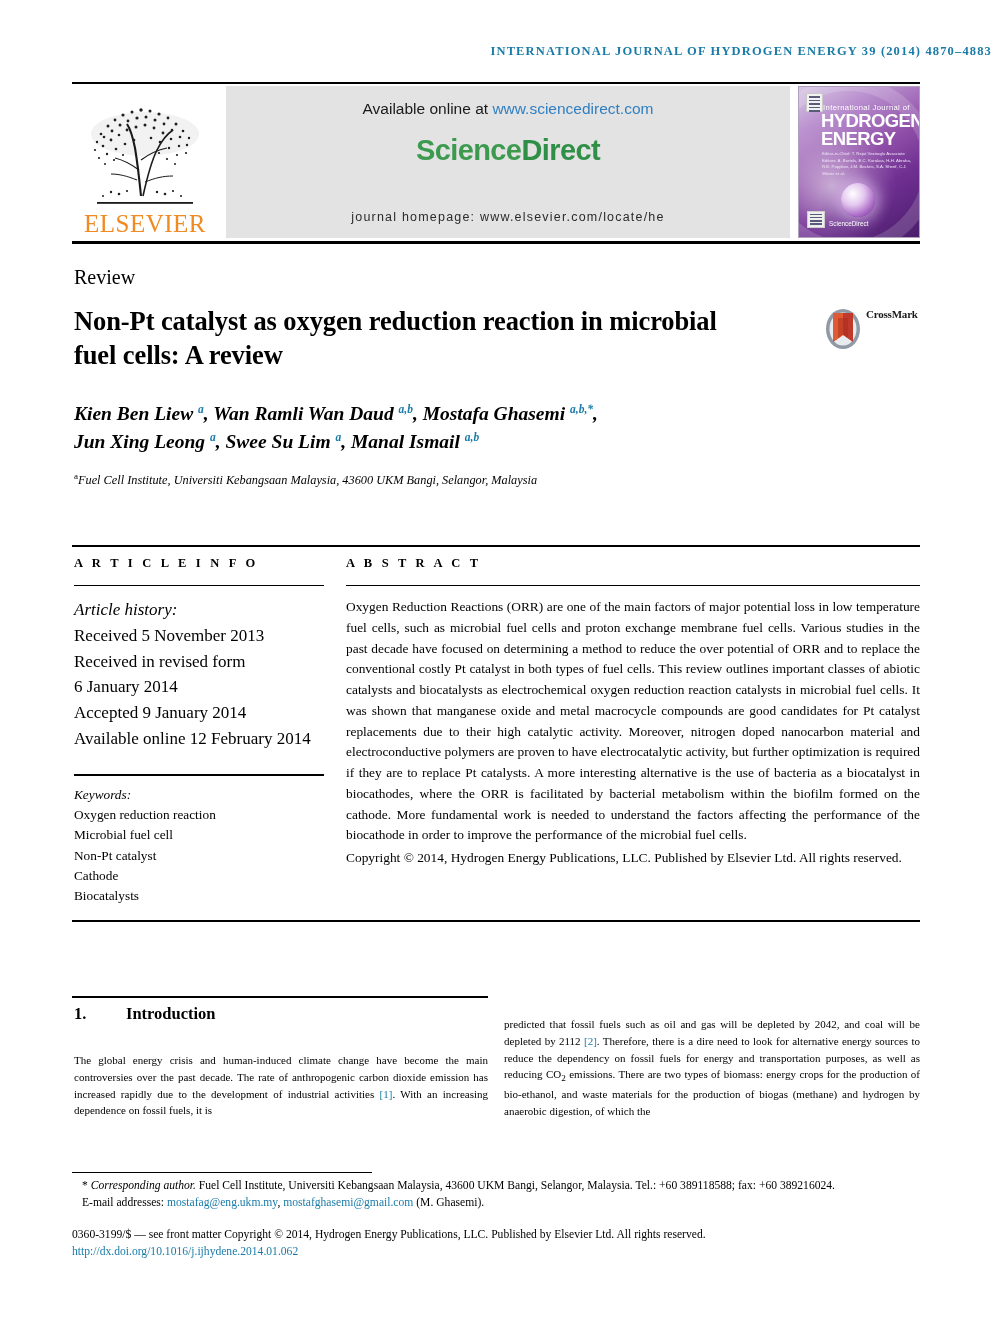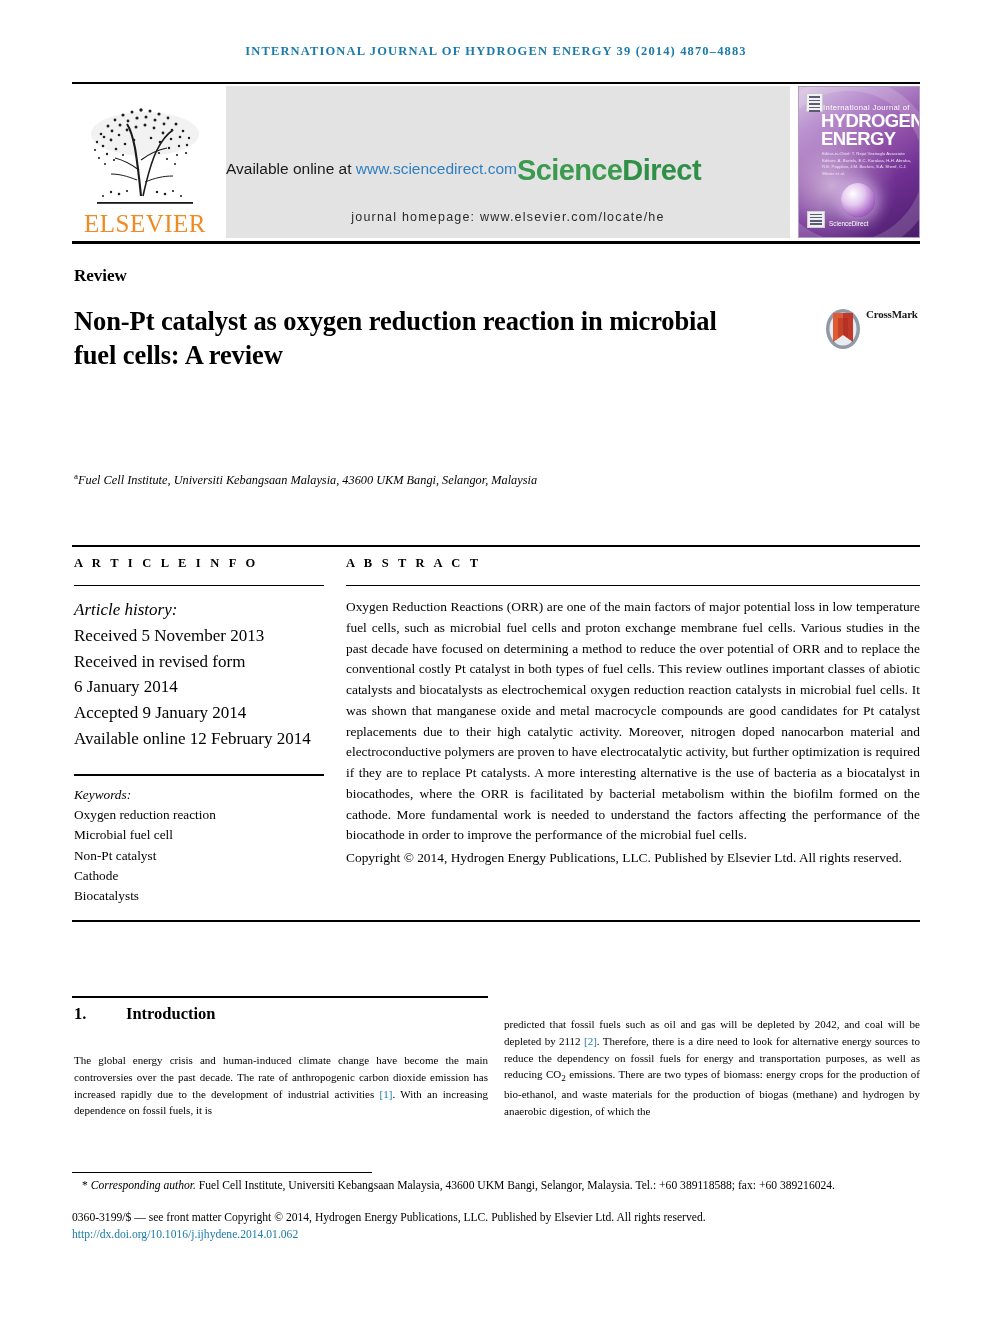--- a/index.html
+++ b/index.html
@@ -20,21 +20,21 @@
     left: 0; top: 0;
     width: 992px;
     height: 1323px;
   }
 
   
   .running-head {
     position: absolute;
     left: 0; top: 44px;
     width: 992px;
-    text-align: center;
+    text-align: right;
     font-family: "Liberation Serif", serif;
     font-size: 12.5px;
     letter-spacing: 1.15px;
     color: #1a7ba8;
     font-variant: small-caps;
     font-weight: 600;
     white-space: nowrap;
   }
 
   
@@ -81,21 +81,21 @@
     margin-top: 1px;
   }
 
   .sd-banner {
     flex: 1 1 auto;
     background: #e3e3e3;
     margin-left: 8px;
     margin-right: 8px;
     position: relative;
     display: flex;
-    flex-direction: row;
+    flex-direction: column;
     align-items: center;
   }
   .sd-available {
     margin-top: 14px;
     font-family: "Liberation Sans", sans-serif;
     font-size: 15.5px;
     color: #1a1a1a;
     white-space: nowrap;
   }
   .sd-available .sd-link { color: #2f7fc1; }
@@ -185,22 +185,22 @@
   .cover-bot .cb-mark i { display:block; height:1.6px; background:#5a5a7a; margin:1.6px 2px 0 2px; }
   .cover-bot .cb-sd {
     font-family:"Liberation Sans", sans-serif;
     font-size:6.4px; color:#ffffff; padding-bottom:1px;
   }
 
   
   .article-type {
     position: absolute;
     left: 74px; top: 266px;
-    font-size: 17px;
-    font-weight: bold;
+    font-size: 20px;
+    font-weight: normal;
     font-family: "Liberation Serif", serif;
   }
   .title {
     position: absolute;
     left: 74px; top: 304px;
     width: 690px;
     font-size: 26.5px;
     font-weight: bold;
     line-height: 1.30;
     font-family: "Liberation Serif", serif;
@@ -491,20 +491,24 @@
         <ellipse cx="19" cy="21" rx="17" ry="20" fill="#8f9aa6"></ellipse>
         <ellipse cx="19" cy="21" rx="13.5" ry="16.5" fill="#e9ecef"></ellipse>
         <path d="M9 5 L29 5 L29 34 L19 27 L9 34 Z" fill="#c0392b"></path>
         <path d="M9 5 L19 5 L19 27 L9 34 Z" fill="#e05a33"></path>
         <path d="M14 10 L24 10 L24 30 L19 26 L14 30 Z" fill="#a8291c" opacity="0.5"></path>
       </svg>
     </div>
     <div class="cm-label">CrossMark</div>
   </div>
 
+  <div class="authors">
+    Kien Ben Liew <sup>a</sup>, Wan Ramli Wan Daud <sup>a,b</sup>, Mostafa Ghasemi <sup>a,b,*</sup>,<br>
+    Jun Xing Leong <sup>a</sup>, Swee Su Lim <sup>a</sup>, Manal Ismail <sup>a,b</sup>
+  </div>
 
   <div class="affil">
     <div><sup>a</sup><span>Fuel Cell Institute, Universiti Kebangsaan Malaysia, 43600 UKM Bangi, Selangor, Malaysia</span></div>
   </div>
 
   <div class="sec-rule-top"></div>
 
   <div class="info-col">
     <div class="sec-head">A R T I C L E   I N F O</div>
     <div class="hr-thin"></div>
@@ -547,17 +551,18 @@
     <div class="para">The global energy crisis and human-induced climate change have become the main controversies over the past decade. The rate of anthropogenic carbon dioxide emission has increased rapidly due to the development of industrial activities <span class="ref">[1]</span>. With an increasing dependence on fossil fuels, it is</div>
   </div>
 
   <div class="col-right">
     <div class="para">predicted that fossil fuels such as oil and gas will be depleted by 2042, and coal will be depleted by 2112 <span class="ref">[2]</span>. Therefore, there is a dire need to look for alternative energy sources to reduce the dependency on fossil fuels for energy and transportation purposes, as well as reducing CO<sub>2</sub> emissions. There are two types of biomass: energy crops for the production of bio-ethanol, and waste materials for the production of biogas (methane) and hydrogen by anaerobic digestion, of which the</div>
   </div>
 
   <div class="foot-rule"></div>
   <div class="footnotes">
     <div class="ind"><span>*</span> <span class="it">Corresponding author.</span><span> Fuel Cell Institute, Universiti Kebangsaan Malaysia, 43600 UKM Bangi, Selangor, Malaysia. Tel.: +60 389118588; fax: +60 389216024.</span></div>
+    <div class="ind"><span>E-mail addresses:</span> <span class="lnk">mostafag@eng.ukm.my</span>, <span class="lnk">mostafghasemi@gmail.com</span> <span>(M. Ghasemi).</span></div>
     <div class="fn-legal">0360-3199/$ — see front matter Copyright © 2014, Hydrogen Energy Publications, LLC. Published by Elsevier Ltd. All rights reserved.</div>
     <div class="fn-doi">http://dx.doi.org/10.1016/j.ijhydene.2014.01.062</div>
   </div>
 
 </div>
 
 </body></html>

